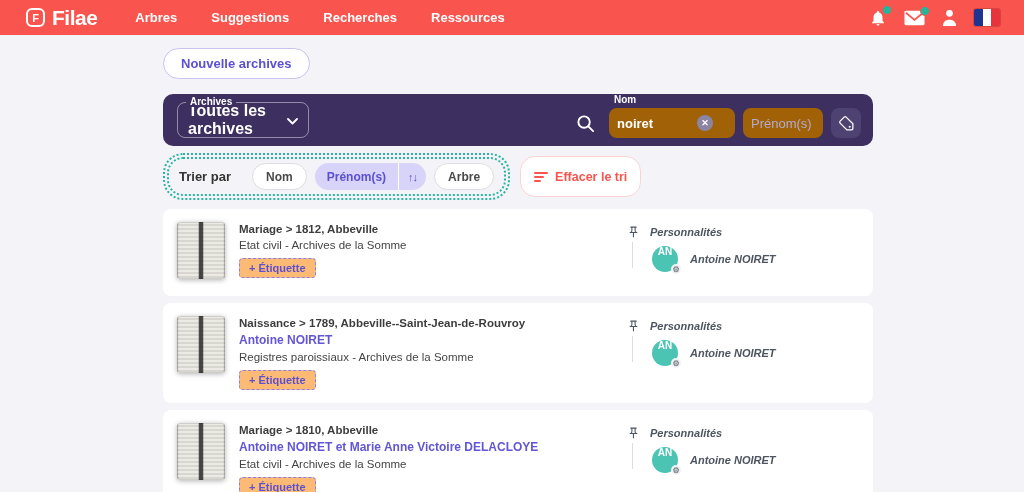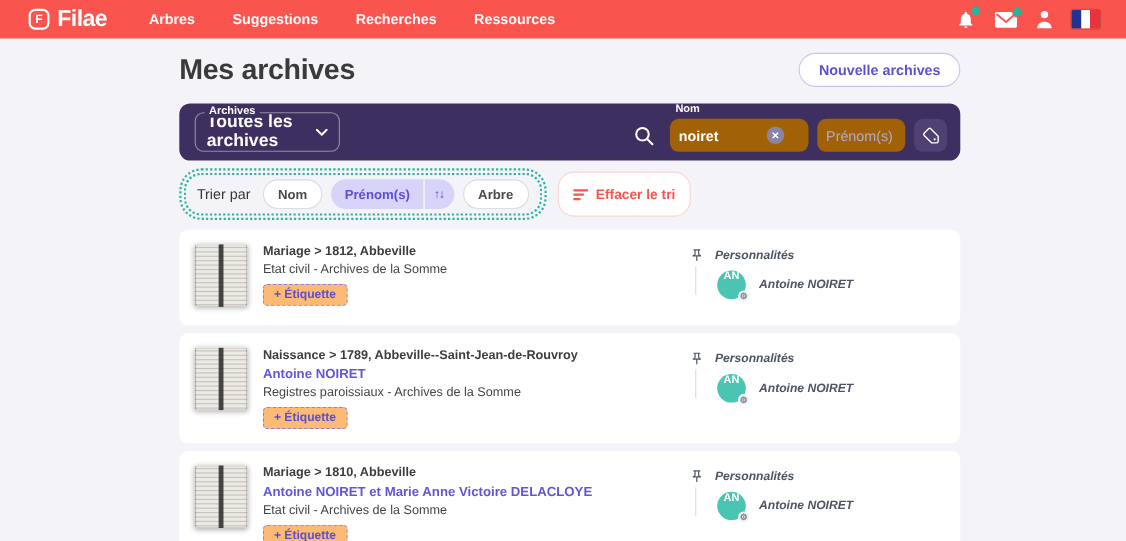--- a/index.html
+++ b/index.html
@@ -49,21 +49,21 @@
   .clear-btn { width:16px; height:16px; border-radius:50%; background:#8b84a3; color:#fff;
     font-size:9px; line-height:16px; text-align:center; cursor:pointer; font-weight:bold; }
   .tag-btn { width:30px; height:30px; background:#4e4273; border:none; border-radius:8px;
     display:flex; align-items:center; justify-content:center; cursor:pointer; }
 
   
   .sort-row { margin-top:7px; display:flex; align-items:center; gap:10px; }
   .sort-annotation { border:2px dotted #29b3a2; border-radius:20px; padding:2px; }
   .sort-group { border:2px dotted #29b3a2; border-radius:16px; padding:4px 10px;
     display:flex; align-items:center; gap:8px; }
-  .sort-label { font-size:13px; font-weight:400; color:#333; margin-right:3px; }
+  .sort-label { font-size:13px; font-weight:700; color:#333; margin-right:13px; }
   .pill { height:27px; padding:0 13px; border-radius:14px; background:#fff; border:1px solid #dcdce4;
     font-size:12px; font-weight:600; color:#4a4a4a; cursor:pointer; }
   .pill-active { display:flex; align-items:stretch; border:none; border-radius:14px; background:#d8d3f8;
     color:#5b50d2; padding:0; overflow:hidden; height:27px; cursor:pointer; }
   .seg-label { padding:0 12px; display:flex; align-items:center; font-size:12px; font-weight:600; color:#5b50d2; }
   .seg-arrows { padding:0 9px; border-left:1px solid #fff; display:flex; align-items:center;
     font-size:11px; font-weight:700; color:#5b50d2; letter-spacing:-1px; }
   .btn-clear { height:41px; padding:0 13px; border:1px solid #fbd4d2; border-radius:15px; background:#fff;
     color:#f9544d; font-size:12.5px; font-weight:600; display:flex; align-items:center; gap:7px; cursor:pointer; }
 
@@ -133,21 +133,20 @@
       <span style="background:#1f3390"></span>
       <span style="background:#fff"></span>
       <span style="background:#e8323c"></span>
     </span>
   </div>
 </div>
 
 <div class="page">
 
   <div class="page-head">
-    <div class="page-title">Mes archives</div>
     <button class="btn-new">Nouvelle archives</button>
   </div>
 
   <div class="searchbar">
     <div class="archives-select">
       <span class="archives-label">Archives</span>
       <span class="archives-value">Toutes les archives</span>
       <span>
         <svg width="11" height="7" viewBox="0 0 11 7" fill="none">
             <polyline points="1,1 5.5,5.5 10,1" stroke="#fff" stroke-width="1.8" stroke-linecap="round" stroke-linejoin="round"></polyline>

